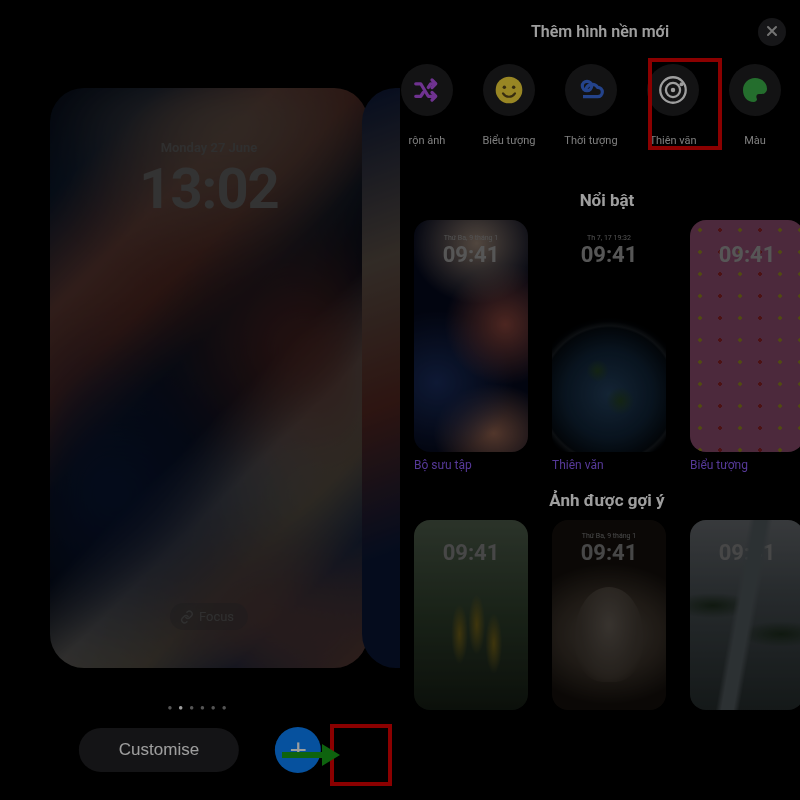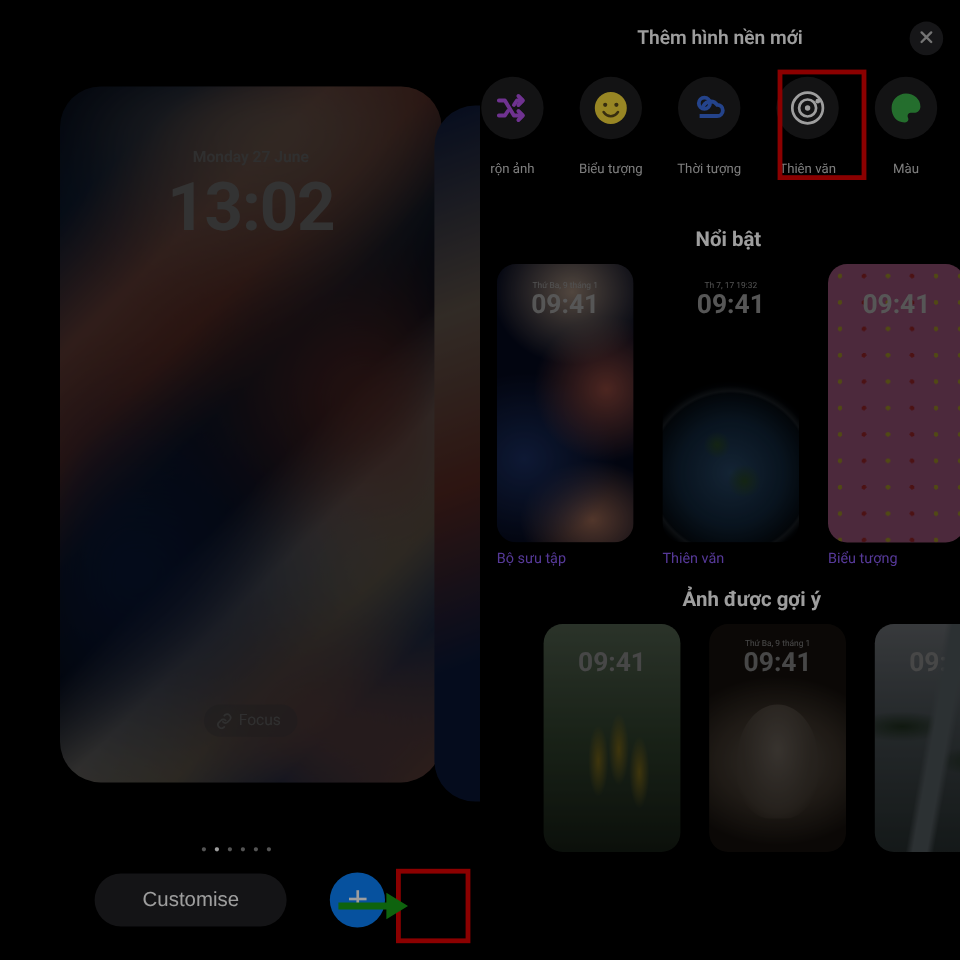--- a/index.html
+++ b/index.html
@@ -16,21 +16,21 @@
     background: #000;
   }
   .right-pane {
     position: absolute; left: 400px; top: 0; width: 400px; height: 800px;
     background: #000;
   }
 
   
   .lock-preview {
     position: absolute;
-    left: 50px; top: 72px;
+    left: 50px; top: 88px;
     width: 318px; height: 580px;
     border-radius: 34px;
     overflow: hidden;
     background: linear-gradient(135deg,
       #0a1a3a 0%, #1a3a6a 12%,
       #e08a7a 25%, #c06050 35%,
       #1a2a4a 45%, #0a1a3a 55%,
       #e5dfd5 65%, #d5c5a5 75%,
       #3a5a9a 85%, #e0907a 100%);
     filter: brightness(0.35) blur(0.3px);
@@ -232,21 +232,21 @@
       radial-gradient(circle 6px at 10px 10px,#f0e030 30%, transparent 34%),
       radial-gradient(circle 6px at 30px 10px,#e03030 30%, transparent 34%),
       radial-gradient(circle 6px at 50px 10px,#f0e030 30%, transparent 34%),
       radial-gradient(circle 6px at 70px 10px,#e03030 30%, transparent 34%),
       radial-gradient(circle 6px at 90px 10px,#f0e030 30%, transparent 34%);
     background-size: 100px 22px;
     background-repeat: repeat;
     opacity:0.9;
   }
 
-  .section-2 { position:absolute; top: 490px; left:0; right:0;padding-left:39px; }
+  .section-2 { position:absolute; top: 490px; left:0; right:0; }
   .thumb2 {
     width: 114px; height: 190px;
     border-radius: 16px;
     position:relative; overflow:hidden;
     flex-shrink:0;
     filter: brightness(0.45);
   }
   .thumb2 .tdate { position:absolute; top:12px; left:0; right:0; text-align:center; font-size:7px; color:#fff; }
   .thumb2 .ttime { position:absolute; top:20px; left:0; right:0; text-align:center; font-size:22px; font-weight:700; color:#fff; }
   .thumb2.plant {

